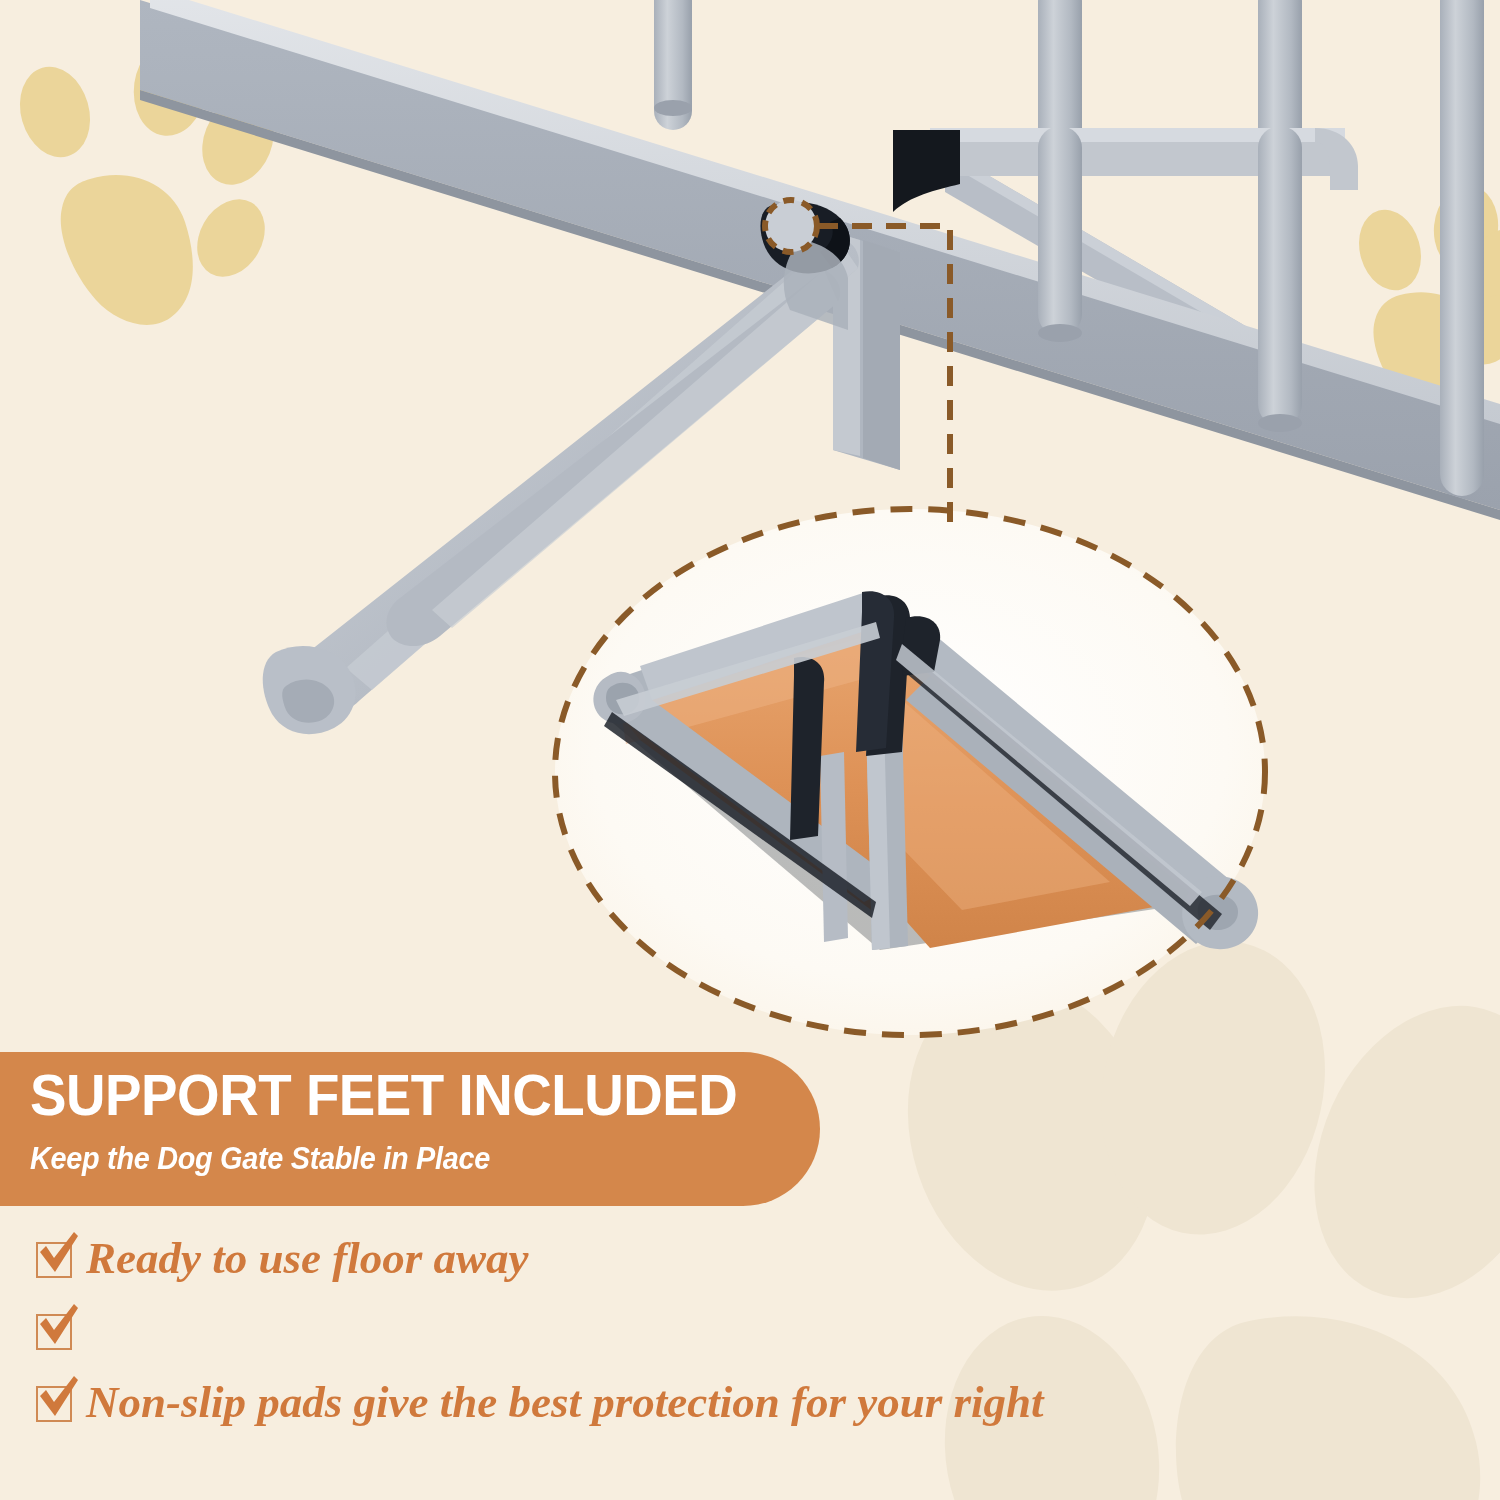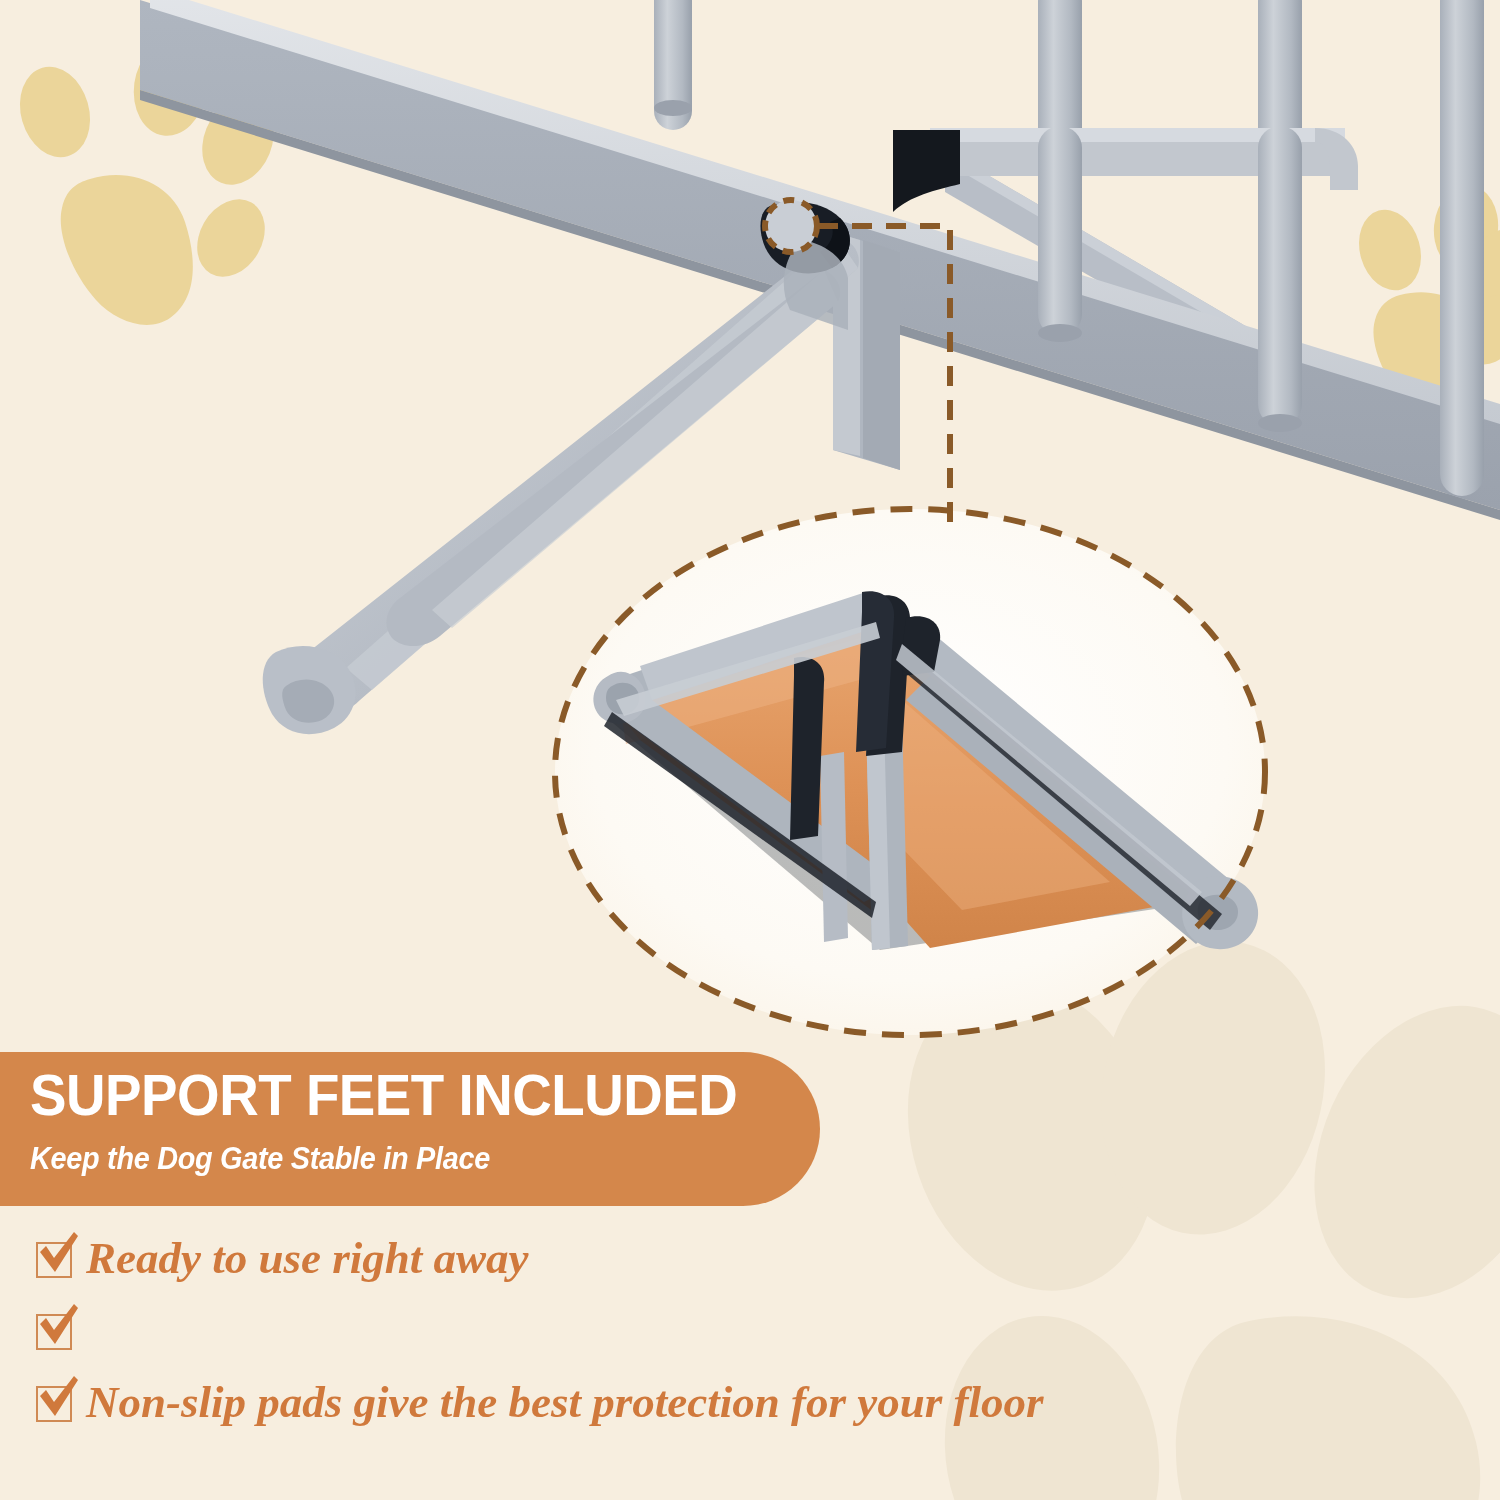--- a/index.html
+++ b/index.html
@@ -324,37 +324,37 @@
 
   <div id="bullets">
 
     <div class="bullet">
       <span class="chk">
         <span class="bx"></span>
         <svg class="tick" viewBox="0 0 46 46" aria-hidden="true">
           <path d="M6 22 L12 16 L20 28 L40 2 L44 6 L21 42 Z" fill="#D0793C"></path>
         </svg>
       </span>
-      <span class="bullet-text">Ready to use right away</span>
+      <span class="bullet-text">Ready to use floor away</span>
     </div>
 
     <div class="bullet">
       <span class="chk">
         <span class="bx"></span>
         <svg class="tick" viewBox="0 0 46 46" aria-hidden="true">
           <path d="M6 22 L12 16 L20 28 L40 2 L44 6 L21 42 Z" fill="#D0793C"></path>
         </svg>
       </span>
     </div>
 
     <div class="bullet">
       <span class="chk">
         <span class="bx"></span>
         <svg class="tick" viewBox="0 0 46 46" aria-hidden="true">
           <path d="M6 22 L12 16 L20 28 L40 2 L44 6 L21 42 Z" fill="#D0793C"></path>
         </svg>
       </span>
-      <span class="bullet-text">Non-slip pads give the best protection for your floor</span>
+      <span class="bullet-text">Non-slip pads give the best protection for your right</span>
     </div>
 
   </div>
 
 </div>
 
 </body></html>

